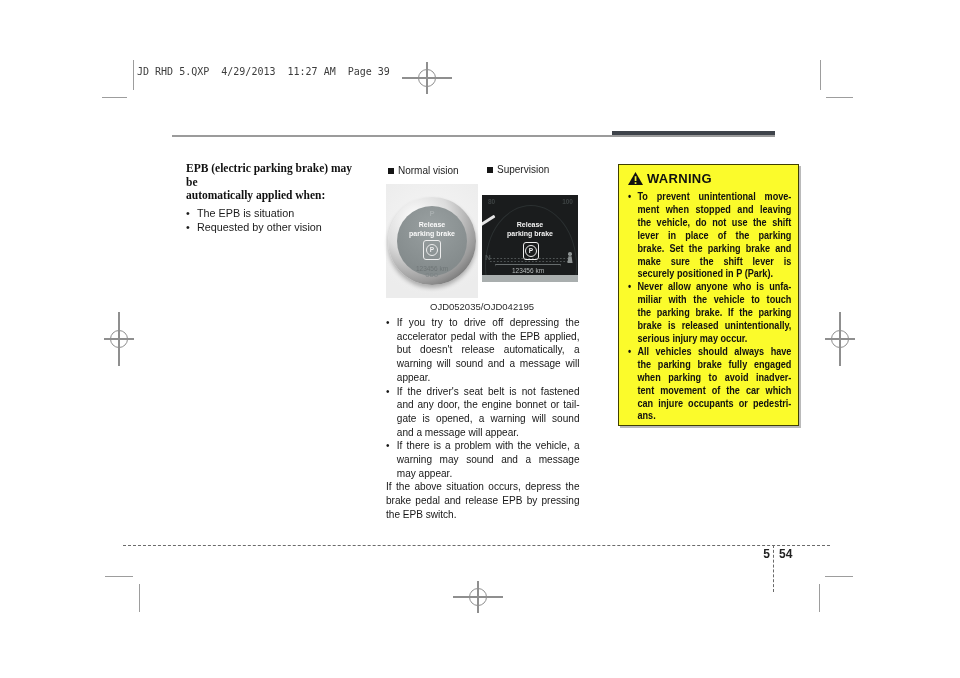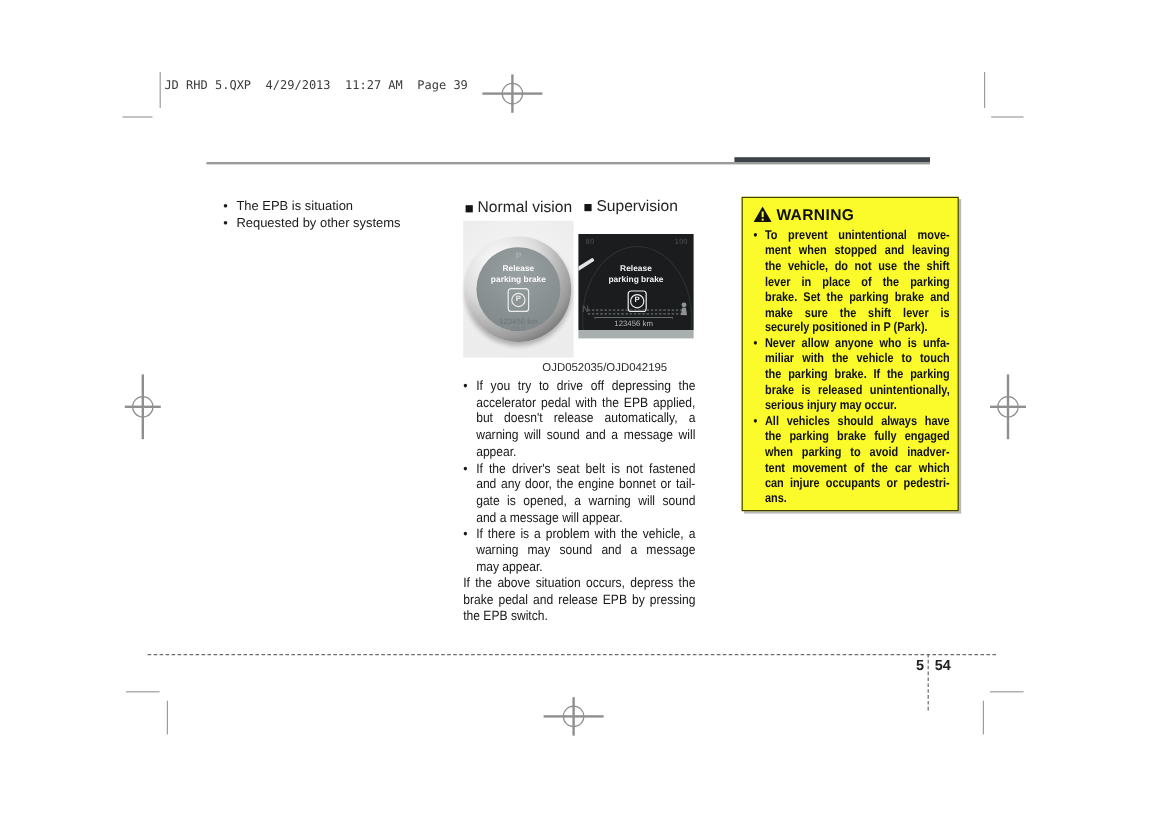--- a/index.html
+++ b/index.html
@@ -31,21 +31,21 @@
 
   
   .leftcol{left:186px;top:162px;width:168px;}
   .lc-head{font-family:"Liberation Serif",serif;font-weight:bold;font-size:11.5px;
            line-height:13.5px;color:#111;}
   .lc-bullets{margin-top:3px;font-size:10.8px;line-height:14.4px;}
   .b-row{display:flex;}
   .b-dot{width:11px;flex:none;}
 
   
-  .fig-label{font-size:13px;color:#222;text-align:center;}
+  .fig-label{font-size:10px;color:#222;text-align:center;}
   .fig-sq{display:inline-block;width:6px;height:6px;background:#151515;margin-right:4px;}
   .nv-card{left:386px;top:184px;width:92px;height:114px;
            background:radial-gradient(circle at 50% 40%,#f6f6f6,#ececec 80%);}
   .gauge{position:absolute;left:2px;top:13px;width:88px;height:88px;border-radius:50%;
          background:radial-gradient(circle at 32% 26%,#ffffff 0%,#dcdcdc 38%,#9a9a9a 70%,#5c5c5c 90%,#474747 100%);
          box-shadow:0 3px 4px rgba(0,0,0,.28);}
   .gauge-face{position:absolute;left:9px;top:9px;width:70px;height:70px;border-radius:50%;
               background:radial-gradient(circle at 50% 30%,#99a0a1,#848b8c 75%);
               display:flex;flex-direction:column;align-items:center;}
   .gf-p{font:bold 7.5px/9px "Liberation Sans",sans-serif;color:#a8aeaf;margin-top:3px;}
@@ -76,21 +76,21 @@
   .sv-gear{position:absolute;left:3px;top:58px;font:bold 8px "Liberation Sans",sans-serif;color:#4c5253;}
   .sv-trap{position:absolute;left:13px;top:69px;width:64px;height:10px;border:1px solid #666b6c;
            clip-path:polygon(0 0,100% 0,93% 100%,7% 100%);
            display:flex;align-items:center;justify-content:center;
            font-size:6.5px;color:#b5b9b9;}
   .person{position:absolute;right:4px;top:57px;width:8px;height:11px;}
   .person::before{content:"";position:absolute;left:2.2px;top:0;width:3.6px;height:3.6px;
                   border-radius:50%;background:#8d9292;}
   .person::after{content:"";position:absolute;left:0;top:4.2px;width:8px;height:6.8px;
                  background:#8d9292;clip-path:polygon(18% 100%,30% 0,70% 0,82% 100%);}
-  .fig-caption{left:430px;top:301px;width:148px;text-align:center;font-size:9.5px;color:#2b2b2b;}
+  .fig-caption{left:430px;top:301px;width:148px;text-align:left;font-size:9.5px;color:#2b2b2b;}
 
   
   .midcol{left:386px;top:316px;width:215px;transform:scaleX(.9);transform-origin:0 0;}
   .midcol-inner{width:215px;font-size:11.2px;line-height:13.7px;color:#161616;}
   .justify > div{text-align:justify;text-align-last:justify;white-space:nowrap;}
   .justify > div:last-child{text-align-last:left;}
   .mid-b{display:flex;}
   .mid-b .b-dot{width:12px;}
   .mid-b .btext{flex:1;min-width:0;}
 
@@ -141,28 +141,32 @@
       <i class="rm-v"></i>
       <i class="rm-h"></i>
       <i class="rm-c"></i>
     </div>
 
   <div class="abs hdr-title">Driving your vehicle</div>
   <div class="abs hdr-bar" style="background-color: rgb(62, 67, 74);"></div>
   <div class="abs hdr-line"></div>
 
   <div class="abs leftcol">
+    <div class="lc-head">
+        <div>EPB (electric parking brake) may be</div>
+        <div>automatically applied when:</div>
+      </div>
     <div class="lc-bullets">
       <div class="b-row">
         <span class="b-dot">•</span>
         <span>The EPB is situation</span>
       </div>
       <div class="b-row">
         <span class="b-dot">•</span>
-        <span>Requested by other systems</span>
+        <span>Requested by other vision</span>
       </div>
     </div>
   </div>
 
   <div class="abs fig-label" style="left:388px;top:165px">
     <span class="fig-sq"></span><span>Normal vision</span>
   </div>
   <div class="abs fig-label" style="left:487px;top:164px">
     <span class="fig-sq"></span><span>Supervision</span>
   </div>

